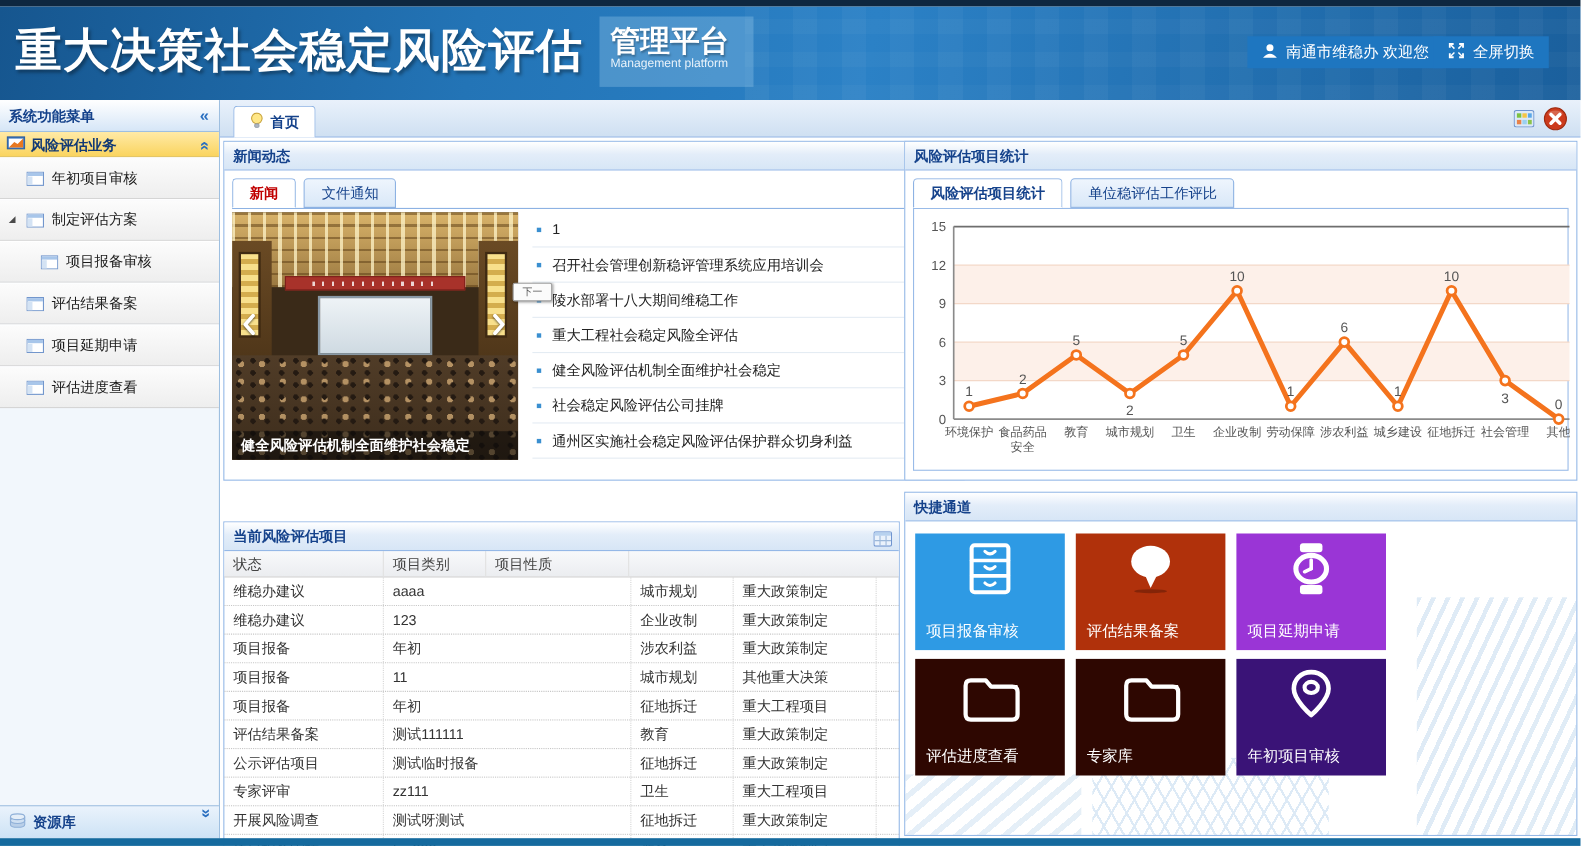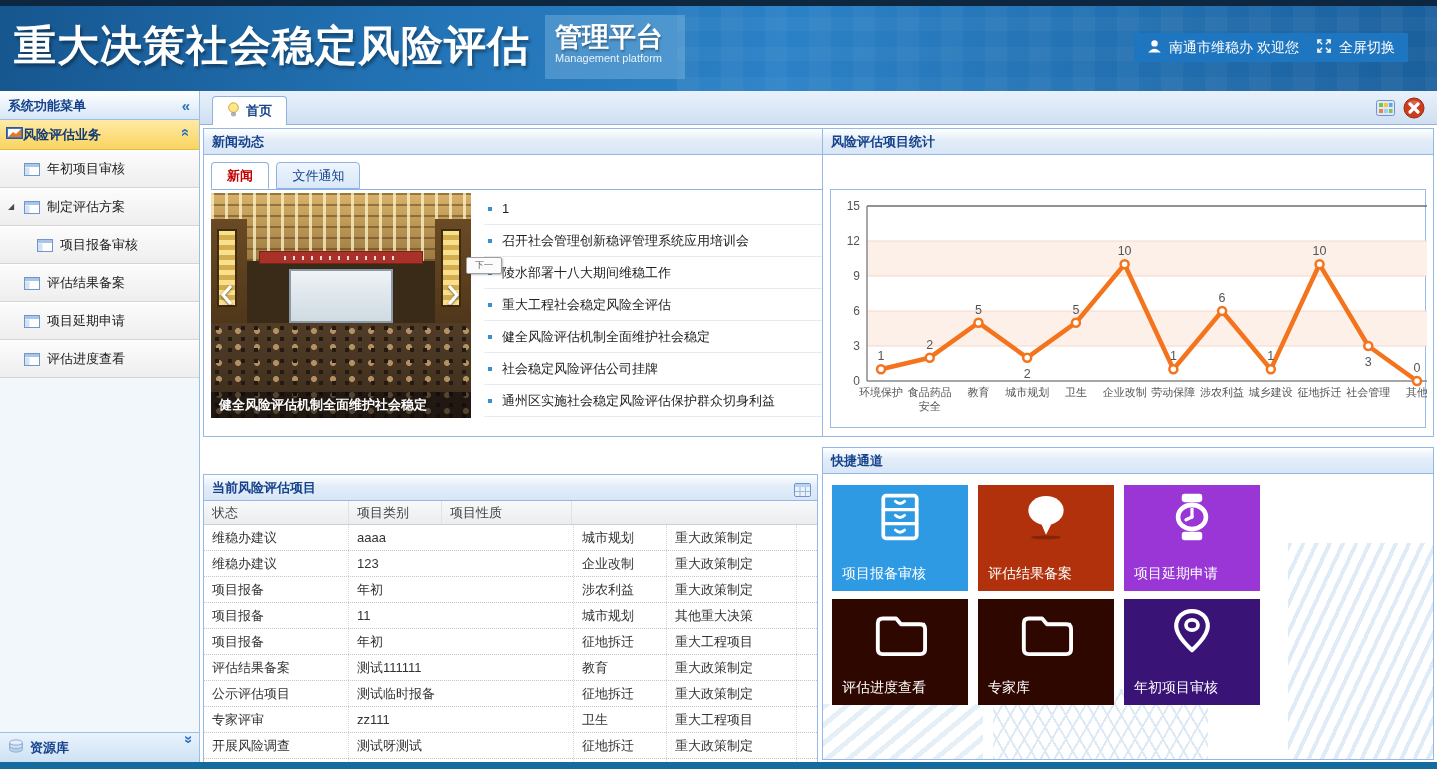--- a/index.html
+++ b/index.html
@@ -24,23 +24,23 @@
     background:#1e76c0; color:#fff; font-size:14px; padding:0 13px; cursor:pointer; }
   #user-btn { right:125px; }
   #fullscreen-btn { right:29px; }
 
   
   #sidebar { position:absolute; left:0; top:91px; width:200px; height:671px;
     background:#f2f7fc; border-right:1px solid #9ebfe0; }
   .sb-header { height:29px; line-height:29px; padding-left:8px; font-size:13px; font-weight:bold; color:#15428b;
     background:linear-gradient(#ffffff,#d6e6f7); border-bottom:1px solid #9ebfe0; position:relative; }
   .sb-chev { position:absolute; right:9px; top:0; color:#2a6fc0; font-size:15px; font-weight:bold; cursor:pointer; }
-  .sb-accordion { height:30px; line-height:27px; padding-left:6px; font-size:13px; font-weight:bold; color:#123a75;
+  .sb-accordion { height:23px; line-height:27px; padding-left:6px; font-size:13px; font-weight:bold; color:#123a75;
     background:linear-gradient(#ffeaa6,#fad45f); border-bottom:1px solid #e0bc4a; position:relative;
-    display:flex; align-items:center; cursor:pointer; }
+    display:flex; align-items:center; gap:5px; cursor:pointer; }
   .sb-accordion .sb-chev { top:-1px; }
   .rot-up { display:inline-block; transform:rotate(90deg); }
   .rot-down { display:inline-block; transform:rotate(-90deg); }
   #sidebar-items { }
   .menu-item { height:38px; display:flex; align-items:center; font-size:13px; color:#1a1a1a; cursor:pointer;
     background:linear-gradient(#fcfcfc,#eeeeee); border-bottom:1px solid #d5d5d5; border-top:1px solid #ffffff; }
   .menu-item .mi-icon { margin-left:24px; margin-right:7px; display:inline-flex; }
   .menu-item.indent1 .mi-icon { margin-left:37px; }
   .mi-expander { position:absolute; left:8px; font-size:8px; color:#4a4a4a; line-height:8px; }
   .menu-item { position:relative; }
@@ -339,20 +339,24 @@
         <div class="news-item">
           <span class="news-bullet"></span>
           <span>通州区实施社会稳定风险评估保护群众切身利益</span>
         </div>
       </div>
   </div>
 
   <div id="stats-panel" class="panel">
     <div class="panel-header">
       <span>风险评估项目统计</span>
+    </div>
+    <div class="inner-tabs">
+      <span class="itab active">风险评估项目统计</span>
+      <span class="itab">单位稳评估工作评比</span>
     </div>
     <div class="stats-content">
       <div id="chart-holder"><svg width="594" height="233" viewBox="0 0 594 233">
             <rect x="34" y="117" width="560" height="35" fill="#fdf0e9"></rect>
             <rect x="34" y="47" width="560" height="35" fill="#fdf0e9"></rect>
             <text x="27" y="191" text-anchor="end" font-size="12" fill="#555">0</text>
             <line x1="34" y1="152" x2="594" y2="152" stroke="#f3d8c8" stroke-width="1"></line>
             <text x="27" y="156" text-anchor="end" font-size="12" fill="#555">3</text>
             <line x1="34" y1="117" x2="594" y2="117" stroke="#f3d8c8" stroke-width="1"></line>
             <text x="27" y="121" text-anchor="end" font-size="12" fill="#555">6</text>

